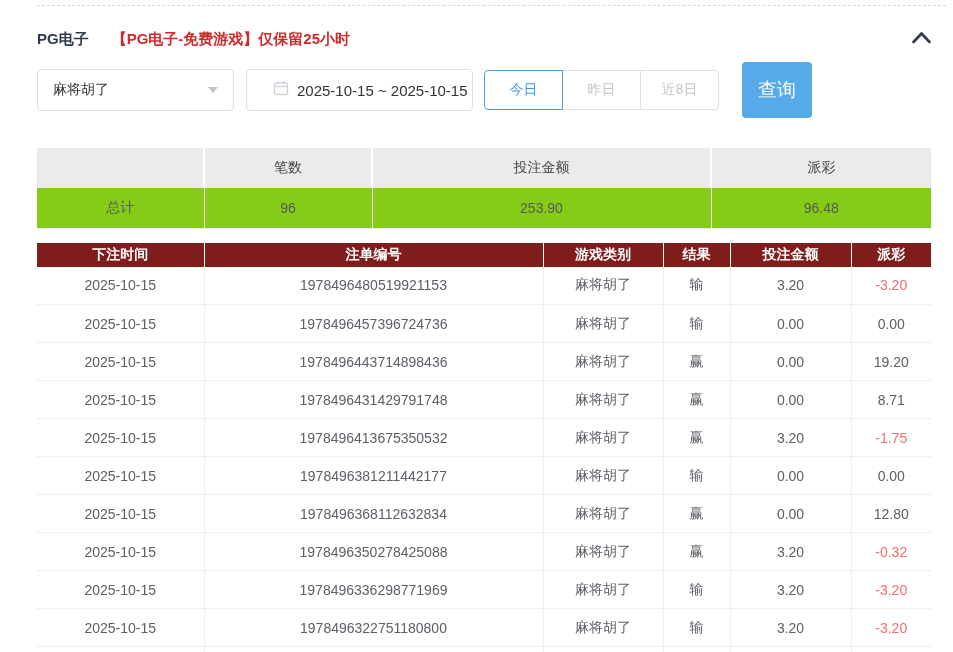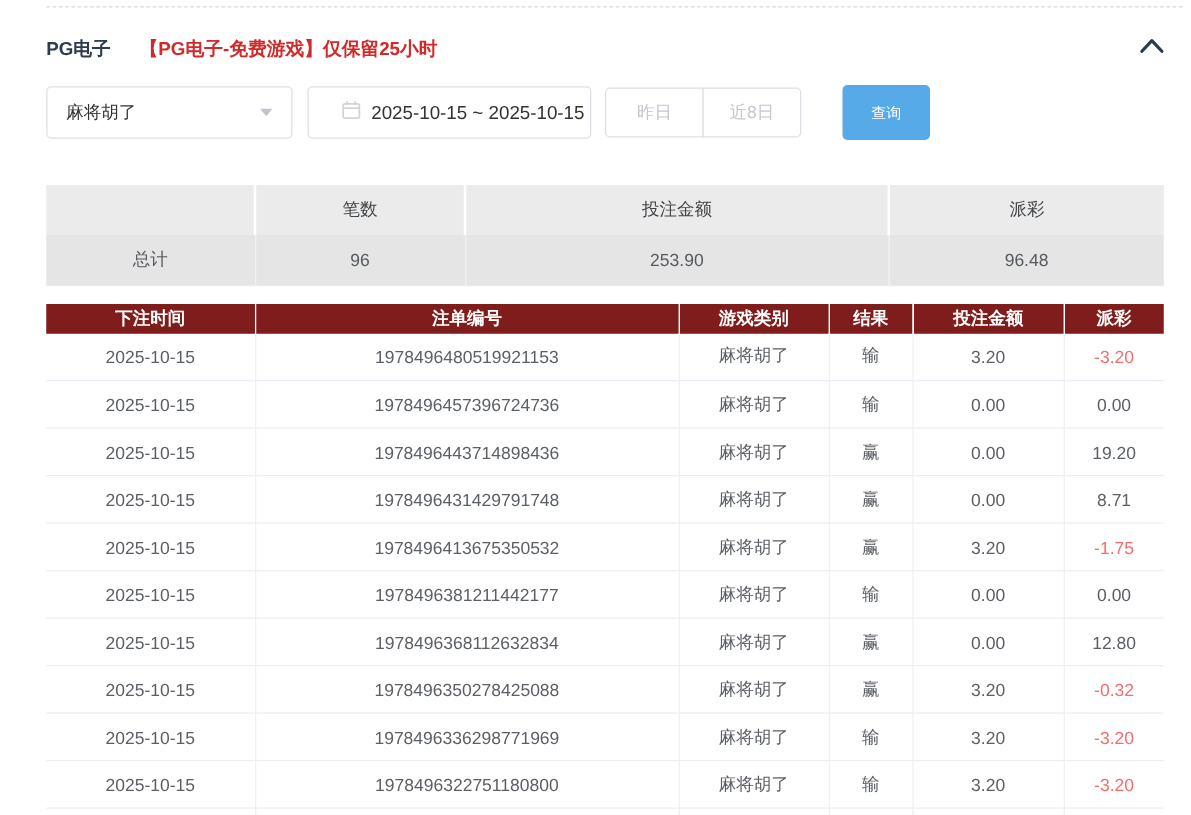--- a/index.html
+++ b/index.html
@@ -24,32 +24,32 @@
   .date-box { margin-left: 12px; width: 227px; height: 42px; border: 1px solid #dcdfe6; border-radius: 4px;
     display: flex; align-items: center; padding: 0 26px; cursor: pointer; background: #fff; }
   .date-value { font-size: 15px; color: #333; margin-left: 8px; white-space: nowrap; }
   .btn-group { display: flex; margin-left: 11px; }
   .quick-btn { height: 40px; width: 79px; background: #fff; border: 1px solid #dcdfe6; font-size: 14px;
     color: #c3c7ce; cursor: pointer; margin-left: -1px; position: relative;
     font-family: inherit; }
   .quick-btn:first-child { border-radius: 4px 0 0 4px; margin-left: 0; }
   .quick-btn:last-child { border-radius: 0 4px 4px 0; }
   .quick-btn.active { border: 1px solid #4f9fdd; color: #3f9ae2; z-index: 2; border-radius: 4px 0 0 4px; }
-  .search-btn { margin-left: 33px; height: 44px; width: 70px; border: none; border-radius: 4px;
-    background: #56aae8; color: #fff; font-size: 12px; cursor: pointer; font-family: inherit; }
+  .search-btn { margin-left: 23px; height: 56px; width: 70px; border: none; border-radius: 4px;
+    background: #56aae8; color: #fff; font-size: 19px; cursor: pointer; font-family: inherit; }
 
   
   table { border-collapse: collapse; table-layout: fixed; width: 894px; }
   td, th { text-align: center; font-weight: 400; overflow: hidden; white-space: nowrap; }
 
   .summary-table { margin-top: 36px; }
   .summary-table th { height: 40px; background: #ebebeb; font-size: 14px; color: #404448;
     border-right: 2px solid #fff; }
   .summary-table th:last-child { border-right: none; }
-  .summary-table td { height: 40px; font-size: 14px; color: #55595f; background: #e5e5e5;
+  .summary-table td { height: 40px; font-size: 14px; color: #55595f; background: #84cc16;
     border-bottom: 1px solid #ececec; border-right: 1px solid #f1f1f1; }
   .summary-table td:last-child { border-right: none; }
 
   .records-table { margin-top: 14px; }
   .records-table th { height: 24px; background: #7f1d1d; color: #fff; font-size: 14px; font-weight: 700;
     border-right: 1px solid #fff; }
   .records-table th:last-child { border-right: none; }
   .records-table td { height: 38px; font-size: 14px; color: #5c6066; background: #fff;
     border-bottom: 1px solid #ebeef5; border-right: 1px solid #f0f0f0; }
   .records-table td:last-child { border-right: none; }
@@ -83,20 +83,21 @@
         <svg width="16" height="16" viewBox="0 0 16 16">
           <rect x="1.5" y="3" width="13" height="11.5" rx="1.5" fill="none" stroke="#d0d4da" stroke-width="1.4"></rect>
           <line x1="1.5" y1="6.5" x2="14.5" y2="6.5" stroke="#d0d4da" stroke-width="1.4"></line>
           <line x1="4.8" y1="1" x2="4.8" y2="4" stroke="#d0d4da" stroke-width="1.4"></line>
           <line x1="11.2" y1="1" x2="11.2" y2="4" stroke="#d0d4da" stroke-width="1.4"></line>
         </svg>
       </span>
       <span class="date-value">2025-10-15 ~ 2025-10-15</span>
     </div>
     <div class="btn-group">
+        <button class="quick-btn active">今日</button>
         <button class="quick-btn">昨日</button>
         <button class="quick-btn">近8日</button>
       </div>
     <button class="search-btn">查询</button>
   </div>
 
   <table class="summary-table">
     <colgroup>
         <col style="width:167px">
         <col style="width:168px">

